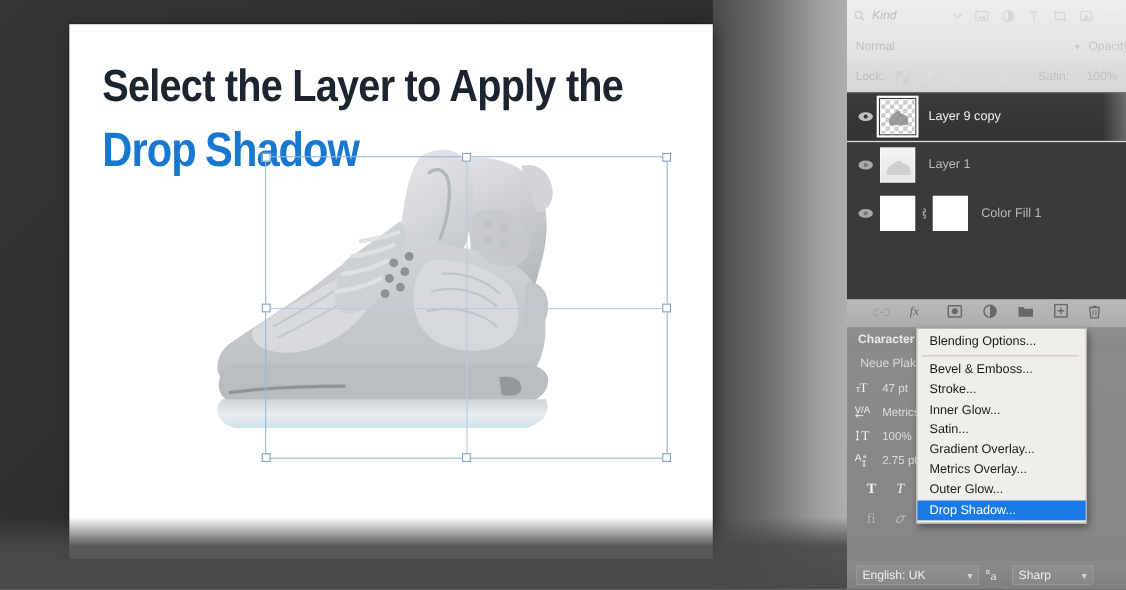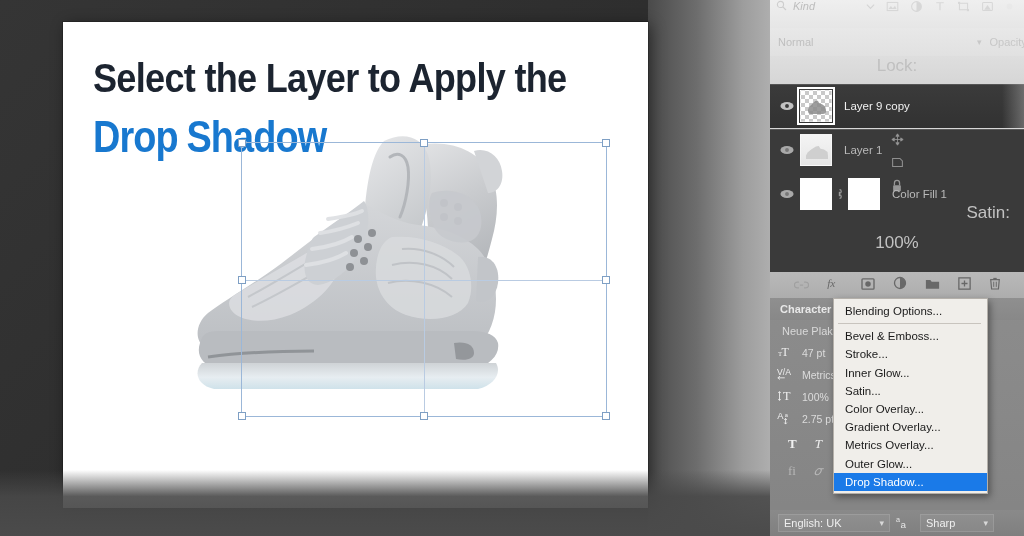--- a/index.html
+++ b/index.html
@@ -73,21 +73,21 @@
   #panels {
     position:absolute; left:770px; top:0; width:254px; height:536px;
     background:linear-gradient(to bottom,#ececec 0%,#e3e3e3 14%,#d7d7d7 24%,#3a3a3a 24.2%);
     overflow:hidden;
   }
 
   
   #kind-row {
     position:absolute; left:0; top:0; width:254px; height:28px;
     background:linear-gradient(to bottom,#efefef,#e6e6e6);
-    display:flex; align-items:flex-start; padding:0 6px;
+    display:flex; align-items:center; padding:0 6px;
     color:#c9c9c9; font-size:11px;font-style:italic;
   }
   #kind-row .lbl{ margin-left:6px; color:#bdbdbd; }
   #kind-row .kicons{ margin-left:auto; display:flex; align-items:center; gap:11px; padding-right:4px;}
   .gicon{ opacity:.55; display:block; }
 
   
   #blend-row{
     position:absolute; left:0; top:28px; width:304px; height:28px;
     background:linear-gradient(to bottom,#e8e8e8,#e1e1e1);
@@ -95,21 +95,21 @@
   }
   #blend-row .bm{ color:#bfbfbf;}
   #blend-row .chev{ margin-left:auto; margin-right:8px; color:#c8c8c8; font-size:9px;}
   #blend-row .op{ color:#c7c7c7; margin-right:8px;}
   #blend-row .opv{ color:#c7c7c7;}
 
   
   #lock-row{
     position:absolute; left:0; top:56px; width:254px; height:28px;
     background:linear-gradient(to bottom,#dedede,#d6d6d6);
-    display:flex; align-items:center; color:#c0c0c0; font-size:17px; padding:0 8px; gap:10px;flex-direction:column;
+    display:flex; align-items:center; color:#c0c0c0; font-size:11px; padding:0 8px; gap:10px;
   }
   #lock-row .fill{ margin-left:auto; color:#c2c2c2; margin-right:6px;}
   #lock-row .fillv{ color:#c2c2c2;}
 
   
   #layers{ position:absolute; left:0; top:84px; width:254px; height:188px; }
   .layer-row{
     position:relative; display:flex; align-items:center; height:44px; padding:0 8px;
   }
   .layer-row.sel{
@@ -600,18 +600,17 @@
   </div>
 </div>
 
 <div id="ctx-menu">
   <div class="mi">Blending Options...</div>
   <div class="msep"></div>
   <div class="mi">Bevel &amp; Emboss...</div>
   <div class="mi">Stroke...</div>
   <div class="mi">Inner Glow...</div>
   <div class="mi">Satin...</div>
-  <div class="mi">Color Overlay...</div>
   <div class="mi">Gradient Overlay...</div>
   <div class="mi">Metrics Overlay...</div>
   <div class="mi">Outer Glow...</div>
   <div class="mi hl">Drop Shadow...</div>
 </div>
 
 </body></html>

